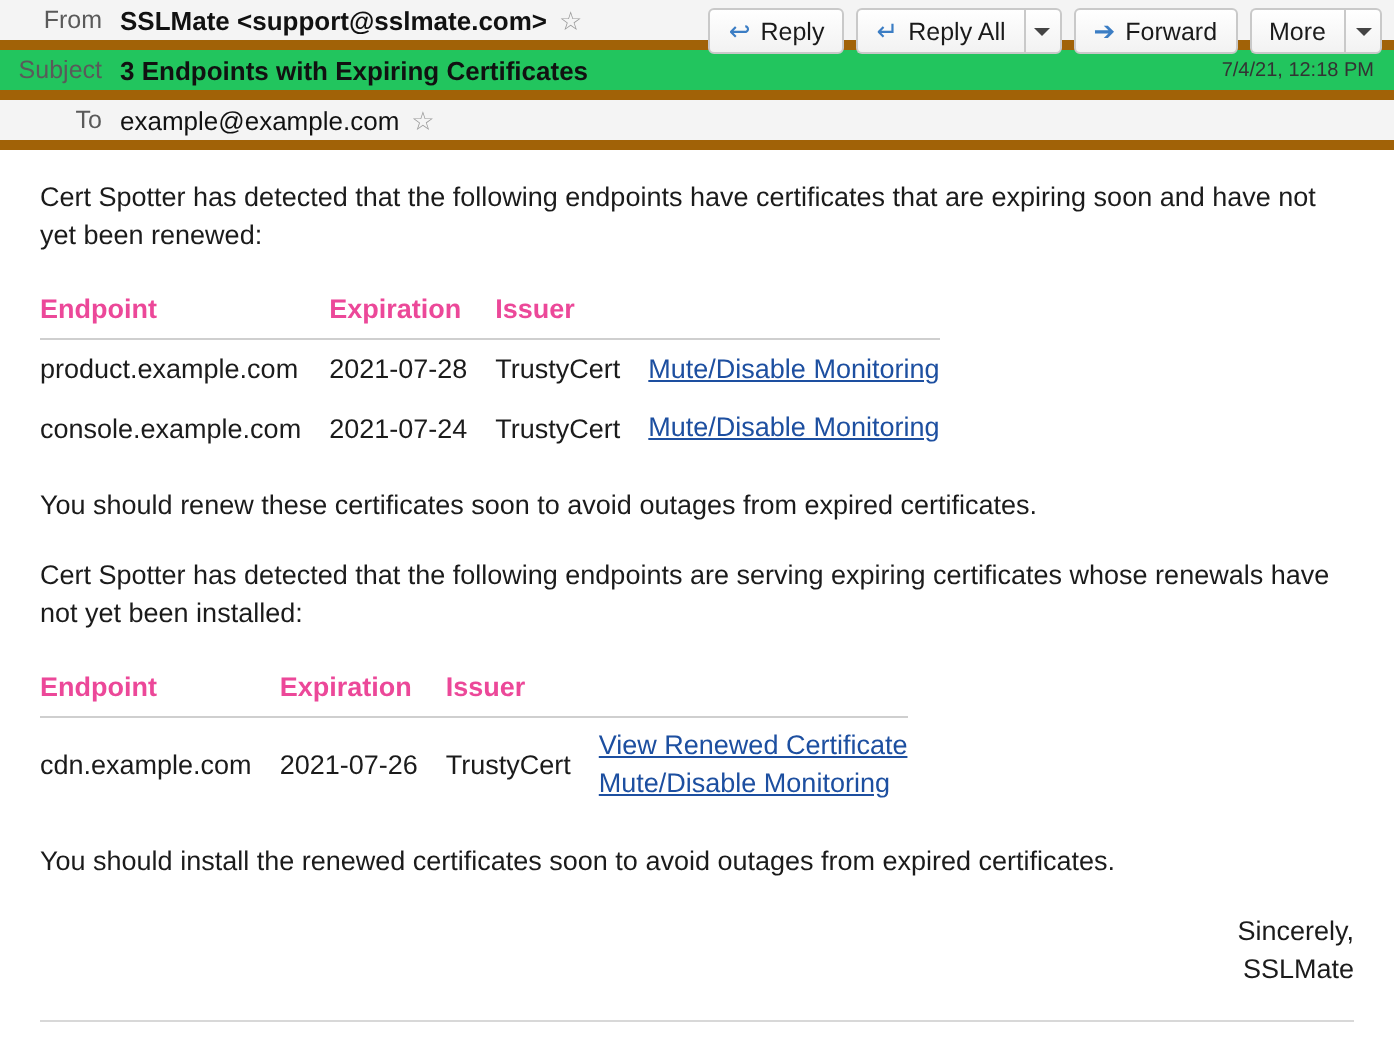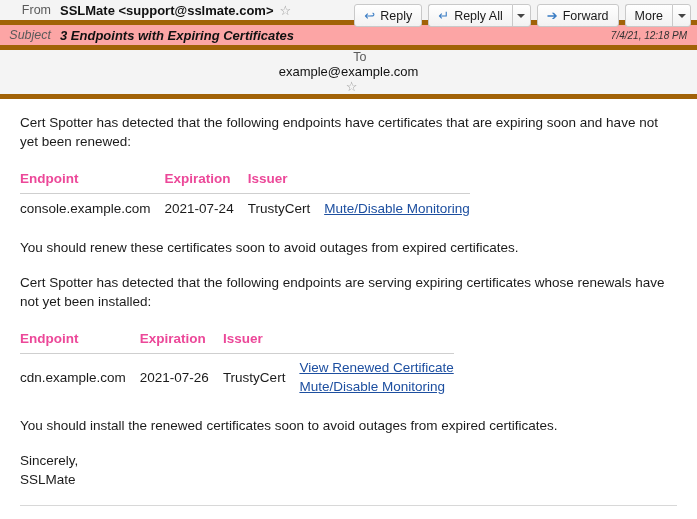--- a/index.html
+++ b/index.html
@@ -63,22 +63,22 @@
   
   .hdr { width: 100%; }
   .hdr-row {
     display: flex;
     align-items: center;
     min-height: 25px;
     border-bottom: 5px solid #a16207;
     padding: 0 6px;
   }
   .hdr-row.from { background: #f4f4f4; }
-  .hdr-row.subject { background: #fca5a5; font-style: italic; }
-  .hdr-row.to { background: #f4f4f4; flex-direction: column; }
+  .hdr-row.subject { background: #22c55e; }
+  .hdr-row.to { background: #f4f4f4; }
   .hdr-label {
     width: 54px;
     text-align: right;
     padding-right: 9px;
     color: #5a5a5a;
     font-size: 12.5px;
     flex: 0 0 auto;
   }
   .hdr-value { font-size: 13px; color: #111; }
   .hdr-value.bold { font-weight: bold; }
@@ -120,21 +120,21 @@
     color: #1b1b1b;
   }
   table.ep td.links { padding-right: 0; }
   a.link {
     color: #1d4fa0;
     text-decoration: underline;
     cursor: pointer;
   }
   .linkstack a { display: block; line-height: 1.38; }
 
-  .sig { margin: 0 0 16px 0; }
+  .sig { margin: 0 0 16px 0; text-align: right; }
   .sig div { line-height: 1.42; }
 
   hr.sep {
     border: none;
     border-top: 1px solid #d8d8d8;
     margin: 8px 0 9px 0;
   }
 </style>
 </head>
 <body>
@@ -202,20 +202,28 @@
   <table class="ep">
     <thead>
       <tr>
         <th>Endpoint</th>
         <th>Expiration</th>
         <th>Issuer</th>
         <th></th>
       </tr>
     </thead>
     <tbody>
+      <tr>
+        <td>product.example.com</td>
+        <td>2021-07-28</td>
+        <td>TrustyCert</td>
+        <td class="links linkstack">
+          <a class="link">Mute/Disable Monitoring</a>
+        </td>
+      </tr>
       <tr>
         <td>console.example.com</td>
         <td>2021-07-24</td>
         <td>TrustyCert</td>
         <td class="links linkstack">
           <a class="link">Mute/Disable Monitoring</a>
         </td>
       </tr>
     </tbody>
   </table>

